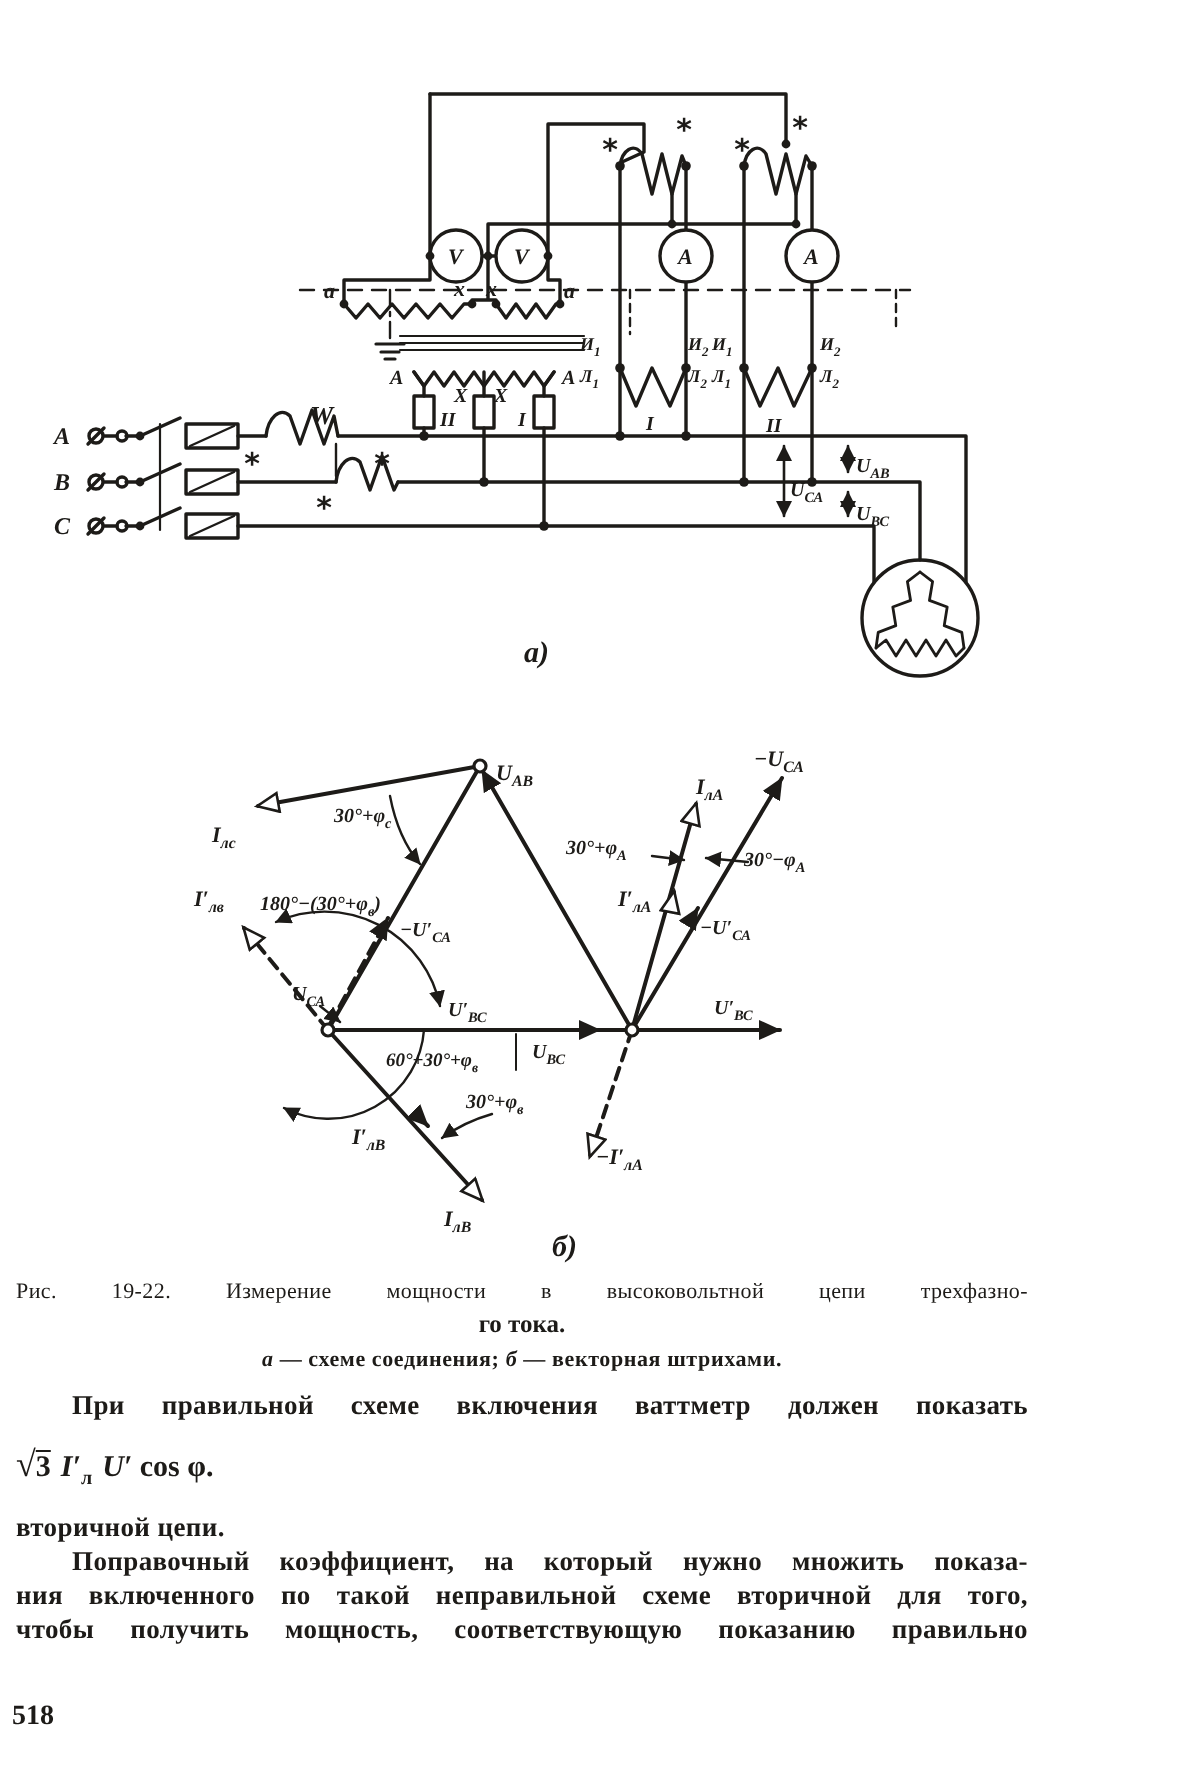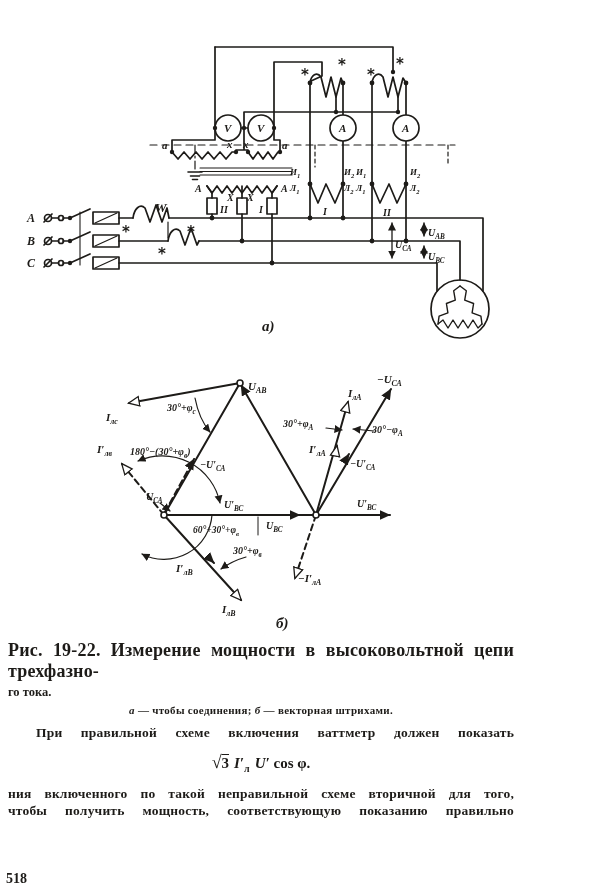--- a/index.html
+++ b/index.html
@@ -1,36 +1,36 @@
 <!DOCTYPE html>
 <html><head>
 <meta charset="utf-8">
 <style>
   html,body{margin:0;padding:0;background:#ffffff;}
   body{width:600px;height:893px;position:relative;overflow:hidden;
        font-family:"Liberation Serif","DejaVu Serif",serif;color:#1d1b18;}
   #figure-svg{position:absolute;top:0;left:0;}
   .page-text{position:absolute;left:8px;top:640px;width:506px;}
-  .cap1{font-size:18px;font-weight:bold;text-align:justify;text-align-last:justify;letter-spacing:.2px;}
-  .cap2{font-size:12.5px;font-weight:bold;text-align:left;margin-top:3px;}
+  .cap1{font-size:11px;font-weight:normal;text-align:justify;text-align-last:justify;letter-spacing:.2px;}
+  .cap2{font-size:12.5px;font-weight:bold;text-align:center;margin-top:3px;}
   .legend{font-size:11px;font-weight:bold;text-align:center;margin-top:4px;letter-spacing:.3px;}
   .legend .it{font-style:italic;}
   .p{font-size:13.5px;font-weight:bold;line-height:17px;letter-spacing:.2px;}
   .p1{margin-top:8px;text-align:justify;text-align-last:justify;text-indent:28px;}
-  .formula{margin-top:11px;text-align:center;font-size:15px;font-weight:bold;height:24px;}
+  .formula{margin-top:11px;text-align:left;font-size:15px;font-weight:bold;height:24px;}
   .formula .rad{font-size:18px;}
   .formula .ol{text-decoration:overline;}
   .formula .fi{font-style:italic;margin-left:5px;}
   .formula sub{font-size:10px;}
   .para2{margin-top:9px;}
   .para3{margin-top:0px;}
   .p .line{text-align:justify;text-align-last:justify;}
   .p .line.left{text-align:left;text-align-last:left;}
   .p .line.ind{text-indent:28px;}
-  .pagenum{position:absolute;left:6px;top:851px;font-size:14px;font-weight:bold;margin-top:20px;}
+  .pagenum{position:absolute;left:6px;top:851px;font-size:14px;font-weight:bold;}
 </style>
 </head>
 <body>
 
 <svg id="figure-svg" width="600" height="640" viewBox="0 0 600 640">
   <defs>
     <marker id="mf" markerUnits="userSpaceOnUse" markerWidth="12" markerHeight="11" refX="10.5" refY="5" orient="auto-start-reverse">
       <path d="M0,0 L11,5 L0,10 z" fill="#1d1b18"></path>
     </marker>
     <marker id="mo" markerUnits="userSpaceOnUse" markerWidth="13" markerHeight="12" refX="11" refY="5.5" orient="auto-start-reverse">
@@ -261,29 +261,31 @@
       <text x="400" y="69" font-size="15" font-weight="bold" font-family="&quot;DejaVu Sans&quot;,sans-serif" fill="#1d1b18" text-anchor="middle">*</text>
       <text x="126" y="237" font-size="15" font-weight="bold" font-family="&quot;DejaVu Sans&quot;,sans-serif" fill="#1d1b18" text-anchor="middle">*</text>
       <text x="162" y="259" font-size="15" font-weight="bold" font-family="&quot;DejaVu Sans&quot;,sans-serif" fill="#1d1b18" text-anchor="middle">*</text>
       <text x="191" y="237" font-size="15" font-weight="bold" font-family="&quot;DejaVu Sans&quot;,sans-serif" fill="#1d1b18" text-anchor="middle">*</text>
     </g>
 </svg>
 
 <div class="page-text">
   <div class="cap1">Рис. 19-22. Измерение мощности в высоковольтной цепи трехфазно-</div>
   <div class="cap2">го тока.</div>
-  <div class="legend"><span class="it">а</span><span> — чтобы соединения;  </span><span class="it">б</span><span> — векторная штрихами.</span></div>
+  <div class="legend"><span class="it">а</span><span> — схеме соединения;  </span><span class="it">б</span><span> — векторная штрихами.</span></div>
 
   <div class="p p1">При правильной схеме включения ваттметр должен показать</div>
 
   <div class="formula">
     <span class="rad">√</span><span class="ol">3</span><span class="fi">I′</span><sub>л</sub><span class="fi">U′</span><span> cos φ.</span>
   </div>
 
   <div class="p para2">
+      <div class="line left">вторичной цепи.</div>
     </div>
   <div class="p para3">
+      <div class="line ind">Поправочный коэффициент, на который нужно множить показа-</div>
       <div class="line">ния включенного по такой неправильной схеме вторичной для того,</div>
       <div class="line">чтобы получить мощность, соответствующую показанию правильно</div>
     </div>
 </div>
 
 <div class="pagenum">518</div>
 
 </body></html>

